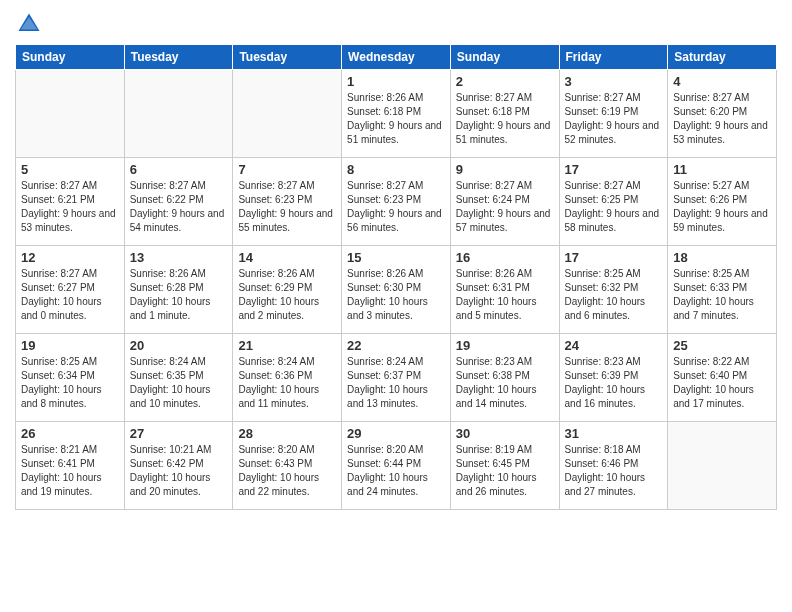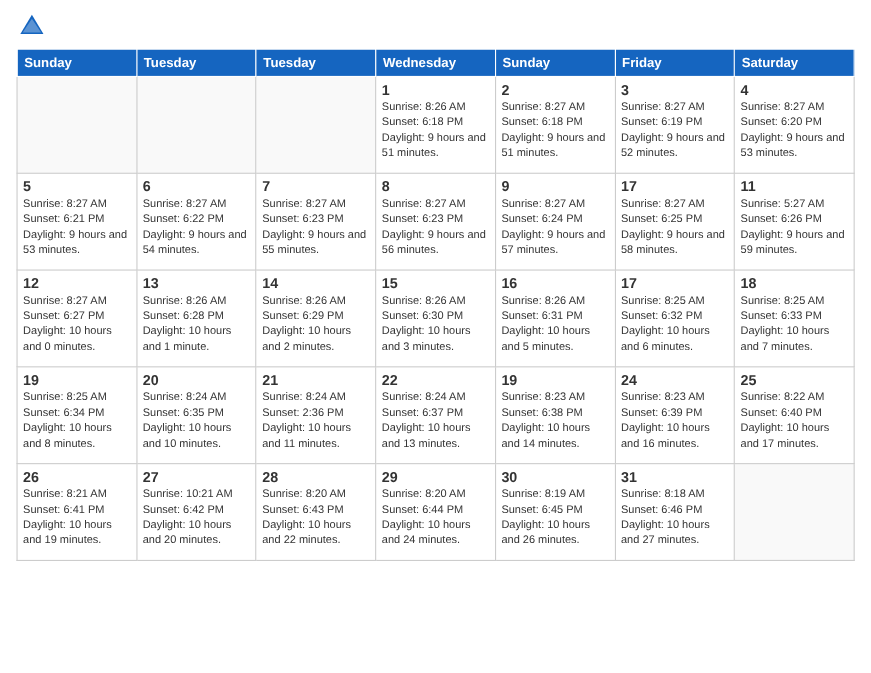--- a/index.html
+++ b/index.html
@@ -267,21 +267,21 @@
           <td>
             <div class="day-number">20</div>
             <div class="day-info">Sunrise: 8:24 AM
 Sunset: 6:35 PM
 Daylight: 10 hours
 and 10 minutes.</div>
           </td>
           <td>
             <div class="day-number">21</div>
             <div class="day-info">Sunrise: 8:24 AM
-Sunset: 2:36 PM
+Sunset: 6:36 PM
 Daylight: 10 hours
 and 11 minutes.</div>
           </td>
           <td>
             <div class="day-number">22</div>
             <div class="day-info">Sunrise: 8:24 AM
 Sunset: 6:37 PM
 Daylight: 10 hours
 and 13 minutes.</div>
           </td>

